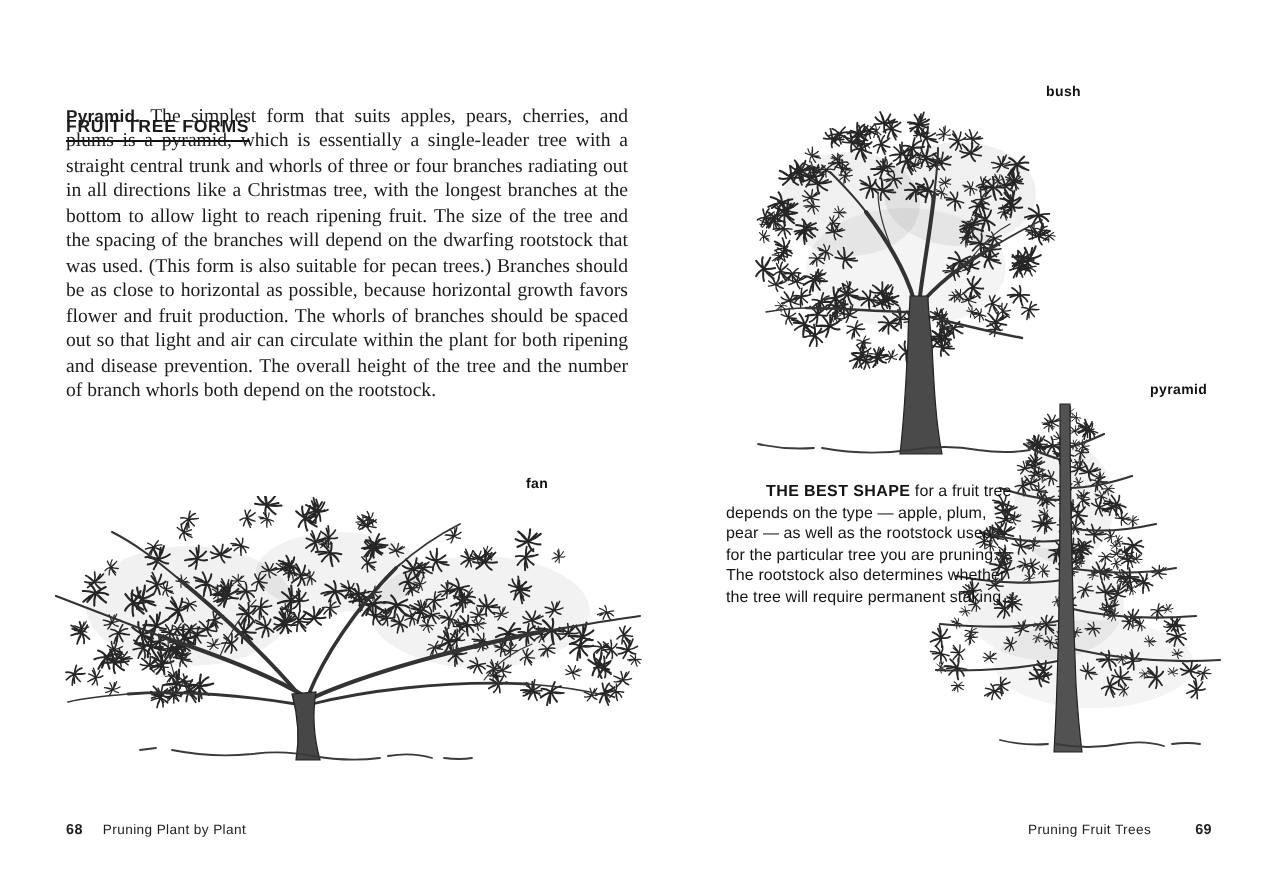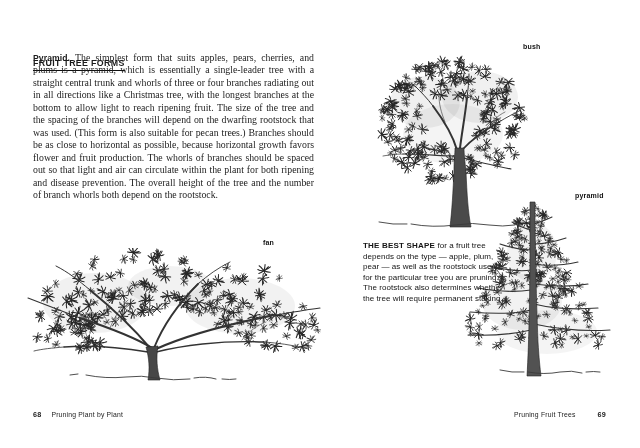--- a/index.html
+++ b/index.html
@@ -12,21 +12,21 @@
   .body-text{position:absolute;left:33px;top:52px;width:281px;
              font-family:"Liberation Serif",serif;font-size:9.8px;line-height:12.45px;
              text-align:justify;color:#1c1c1c;margin:0;}
   .body-text b{font-family:"Liberation Sans",sans-serif;font-size:8.6px;font-weight:bold;letter-spacing:.1px;}
   .fig-label{position:absolute;font-size:7px;font-weight:bold;letter-spacing:.2px;color:#111;}
   #fan-label{left:263px;top:239px;}
   #bush-label{left:523px;top:43px;}
   #pyramid-label{left:575px;top:192px;}
   .caption{position:absolute;left:363px;top:241px;width:143px;font-size:8px;
            line-height:10.6px;letter-spacing:.05px;color:#141414;margin:0;}
-  .caption b{font-weight:bold;letter-spacing:.2px;}
+  .caption b{font-weight:bold;letter-spacing:.2px;margin-left:20px;}
   .footer{position:absolute;top:410px;font-size:6.8px;letter-spacing:.2px;color:#222;}
   .footer .pnum{font-weight:bold;font-size:7.2px;}
   #footer-left{left:33px;}
   #footer-left .pnum{margin-right:10px;text-align:center;}
   #footer-right{right:34px;text-align:right;}
   #footer-right .pnum{margin-left:22px;}
   svg.tree{position:absolute;}
   #fan-svg{left:20px;top:248px;}
   #bush-svg{left:365px;top:42px;}
   #pyr-svg{left:462px;top:192px;}

